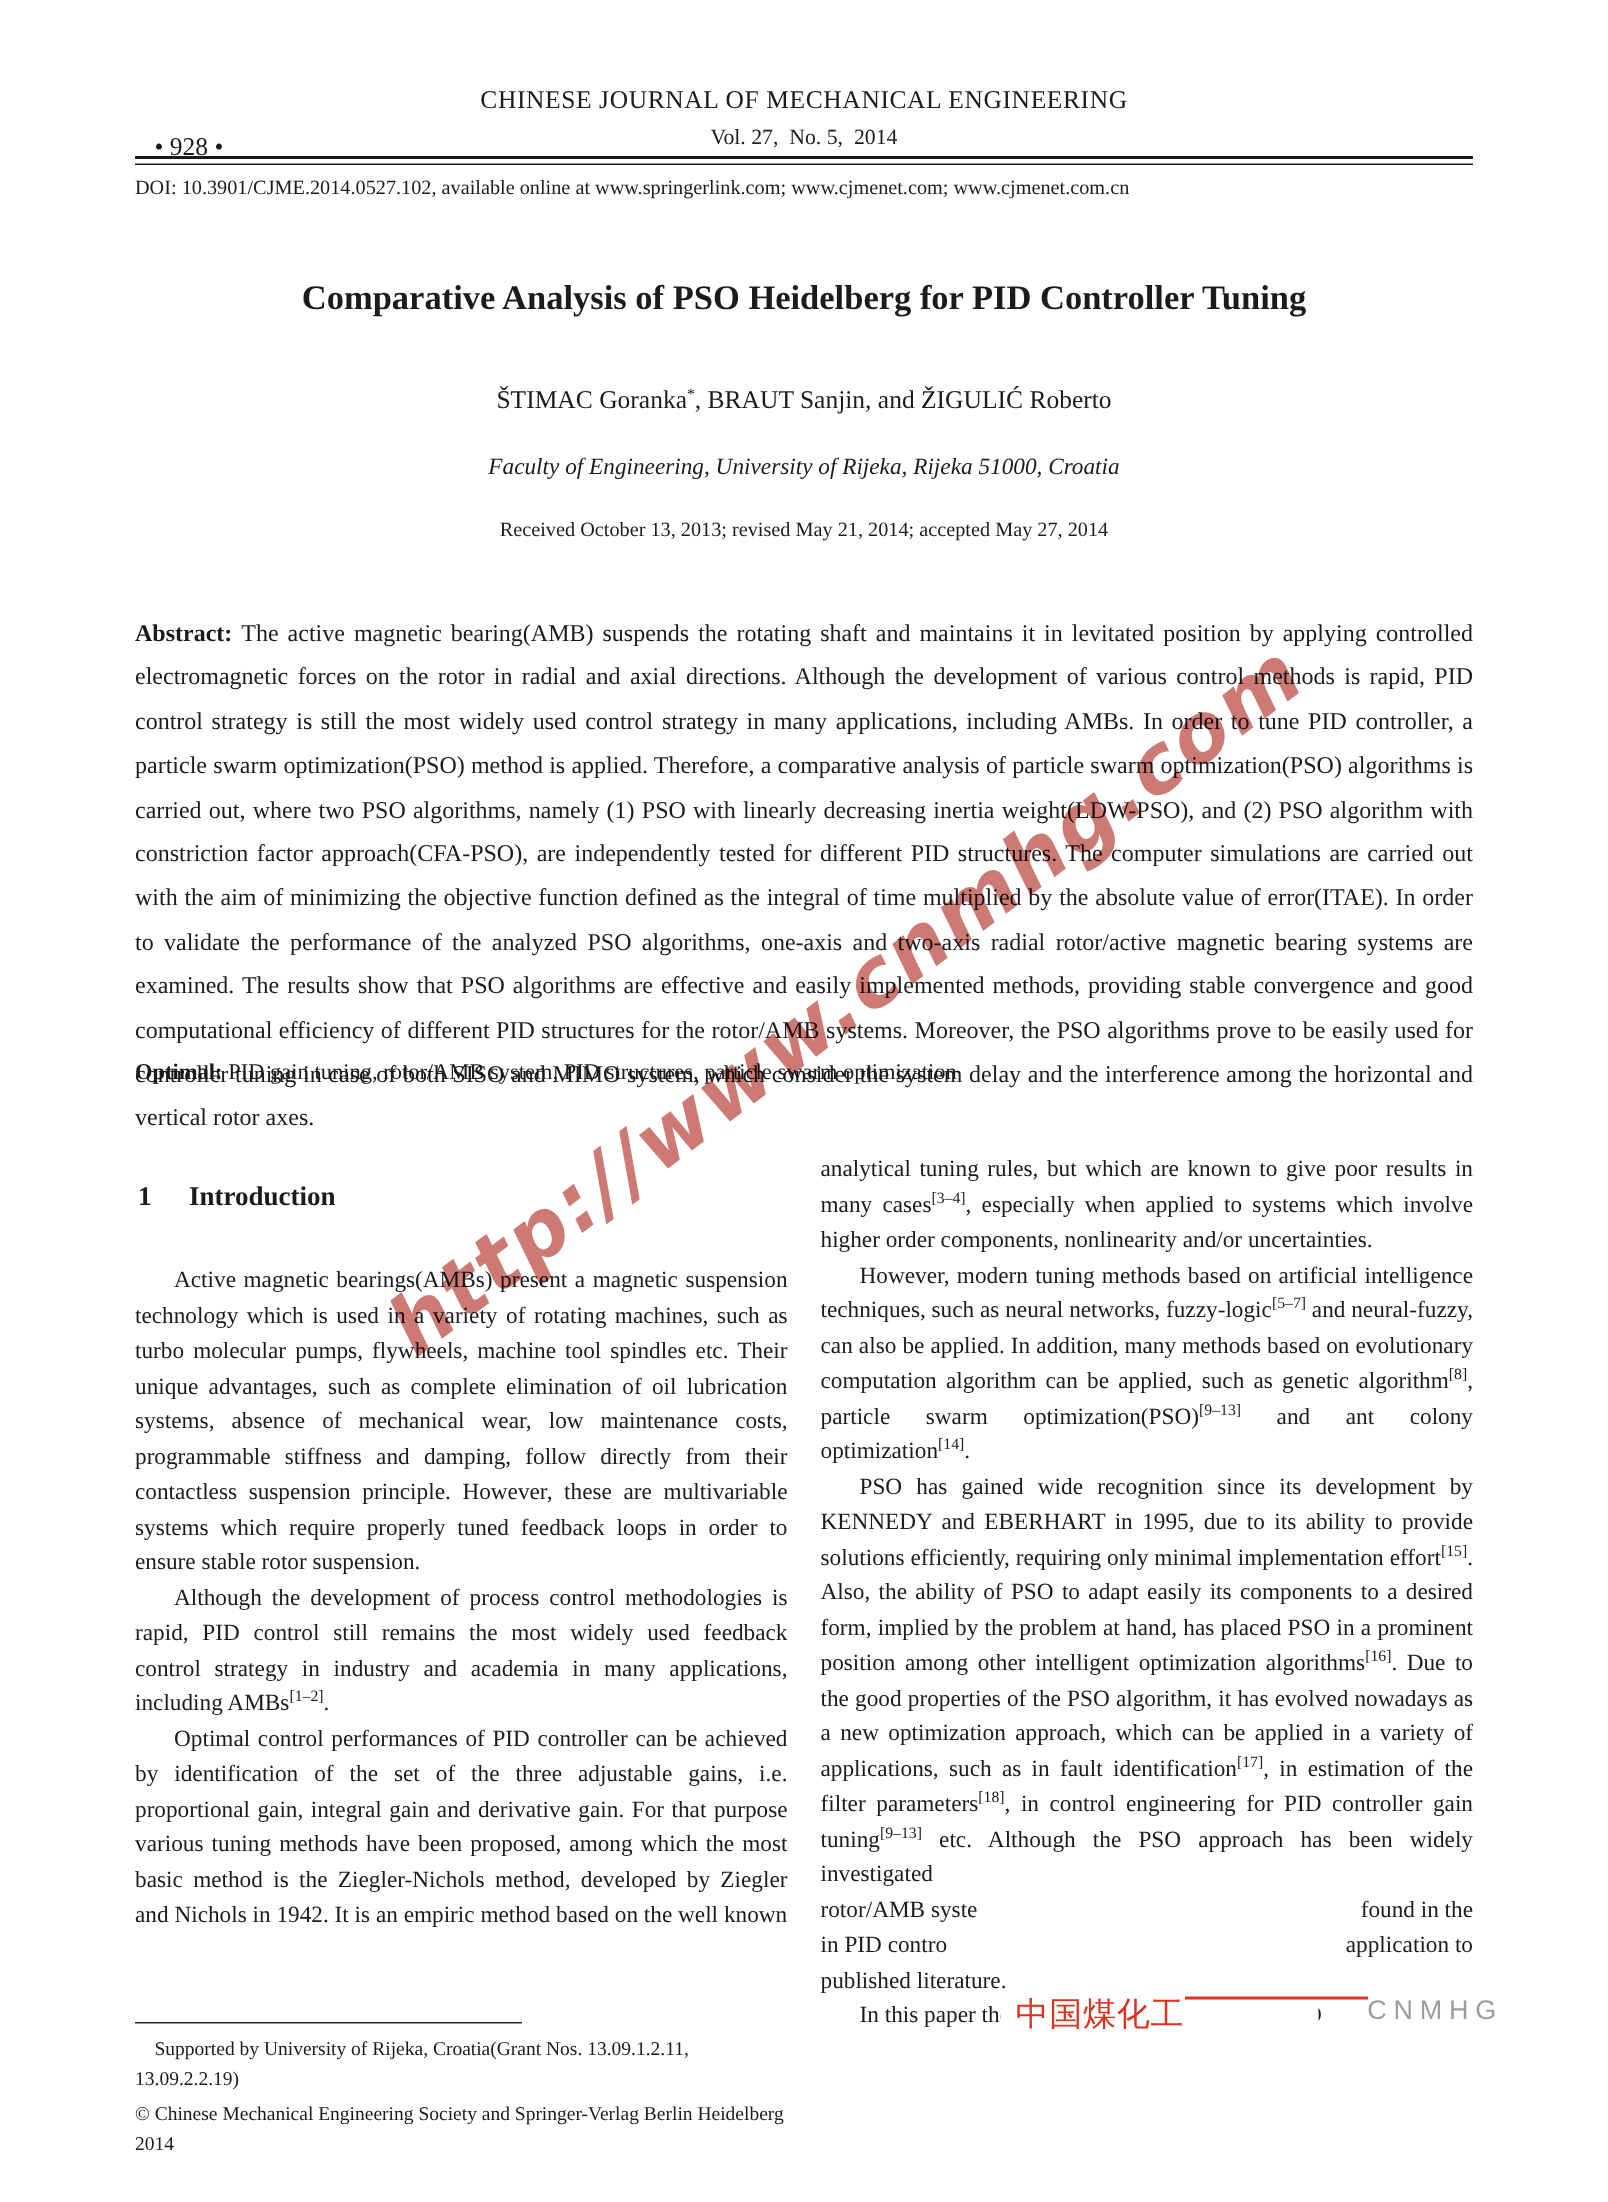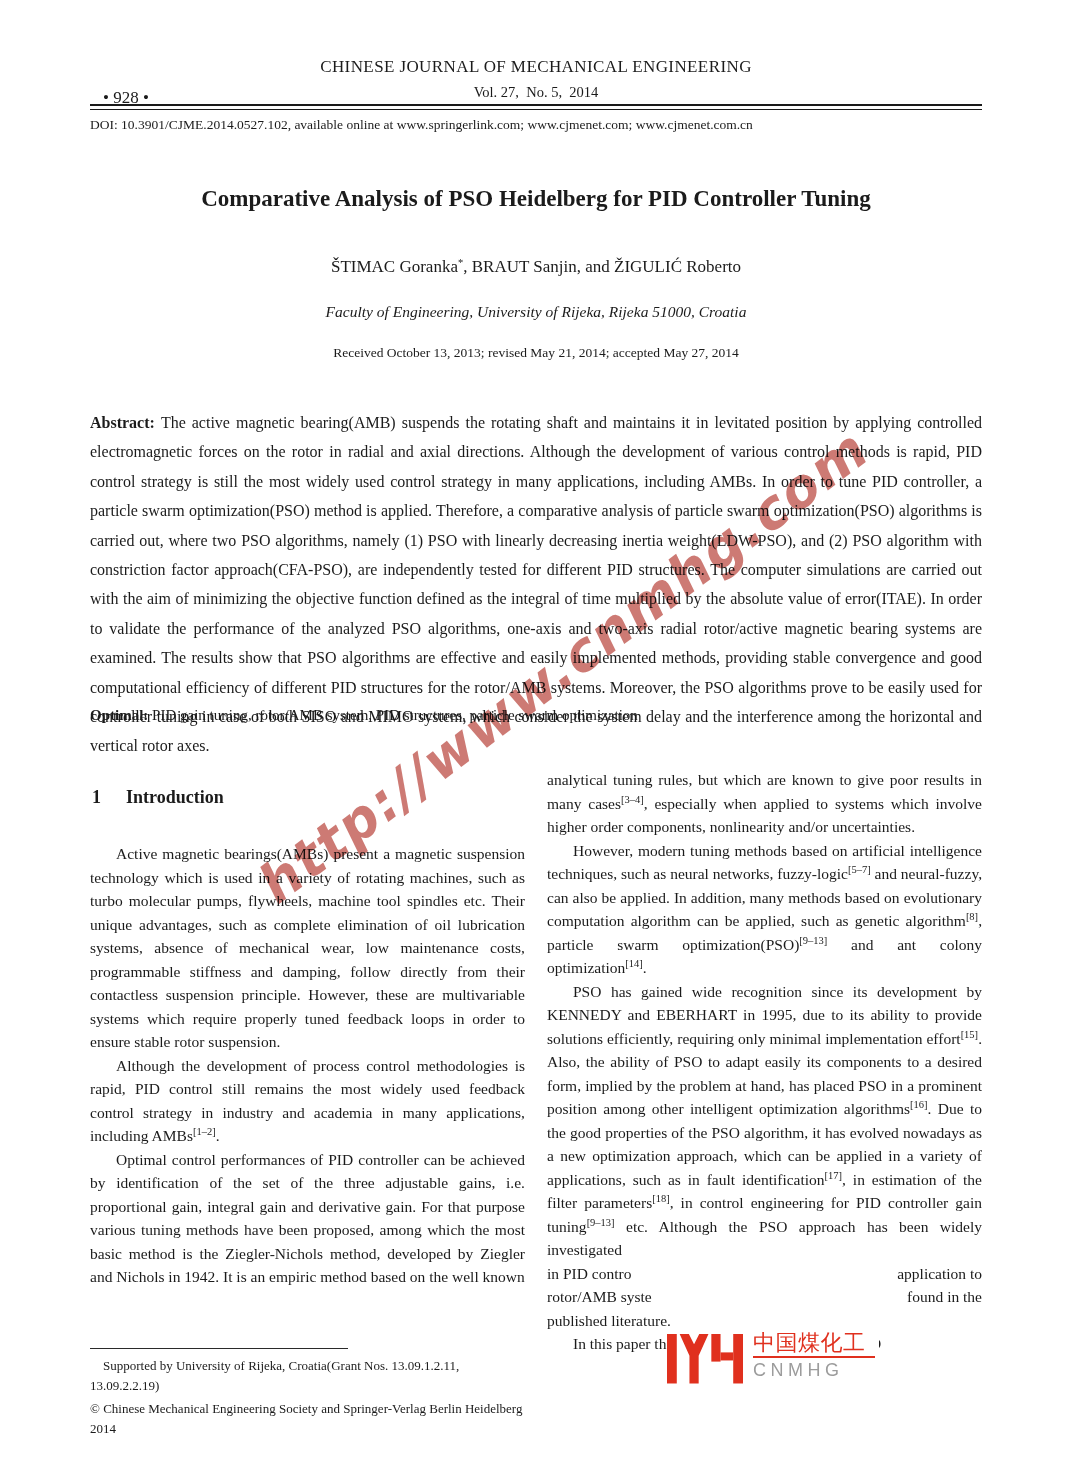--- a/index.html
+++ b/index.html
@@ -56,21 +56,21 @@
     font-style:italic;font-weight:bold;font-size:54px;letter-spacing:2px;
     color:rgba(186,70,62,.72);mix-blend-mode:multiply;
     z-index:7;pointer-events:none;white-space:nowrap;
   }
 
   
   .logo{
     top:1330px;left:667px;width:212px;height:64px;background:#ffffff;
     display:flex;align-items:flex-start;gap:10px;z-index:6;
   }
-  .logo-text{display:flex;flex-direction:column;font-family:"Liberation Sans","DejaVu Sans",sans-serif;}
+  .logo-text{display:flex;flex-direction:row;font-family:"Liberation Sans","DejaVu Sans",sans-serif;}
   .logo-cn{font-size:22px;line-height:25px;color:#e0301e;letter-spacing:.5px;white-space:nowrap;}
   .logo-underline{border-top:2.2px solid #e0301e;margin:1px 0 2px 0;width:122px;}
   .logo-latin{font-size:18px;line-height:21px;color:#9c9c9c;letter-spacing:4.5px;}
 </style>
 </head>
 <body>
 
 <div>
 
   <div class="abs center journal-title">CHINESE JOURNAL OF MECHANICAL ENGINEERING</div>
@@ -94,26 +94,26 @@
       </div>
       <p class="indent"><span>Active magnetic bearings(AMBs) present a magnetic suspension technology which is used in a variety of rotating machines, such as turbo molecular pumps, flywheels, machine tool spindles etc. Their unique advantages, such as complete elimination of oil lubrication systems, absence of mechanical wear, low maintenance costs, programmable stiffness and damping, follow directly from their contactless suspension principle. However, these are multivariable systems which require properly tuned feedback loops in order to ensure stable rotor suspension.</span></p>
       <p class="indent"><span>Although the development of process control methodologies is rapid, PID control still remains the most widely used feedback control strategy in industry and academia in many applications, including AMBs</span><span class="sup">[1–2]</span><span>.</span></p>
       <p class="indent"><span>Optimal control performances of PID controller can be achieved by identification of the set of the three adjustable gains, i.e. proportional gain, integral gain and derivative gain. For that purpose various tuning methods have been proposed, among which the most basic method is the Ziegler-Nichols method, developed by Ziegler and Nichols in 1942. It is an empiric method based on the well known</span></p>
     </div>
     <div class="col">
       <p><span>analytical tuning rules, but which are known to give poor results in many cases</span><span class="sup">[3–4]</span><span>, especially when applied to systems which involve higher order components, nonlinearity and/or uncertainties.</span></p>
       <p class="indent"><span>However, modern tuning methods based on artificial intelligence techniques, such as neural networks, fuzzy-logic</span><span class="sup">[5–7]</span><span> and neural-fuzzy, can also be applied. In addition, many methods based on evolutionary computation algorithm can be applied, such as genetic algorithm</span><span class="sup">[8]</span><span>, particle swarm optimization(PSO)</span><span class="sup">[9–13]</span><span> and ant colony optimization</span><span class="sup">[14]</span><span>.</span></p>
       <p class="indent justify-last"><span>PSO has gained wide recognition since its development by KENNEDY and EBERHART in 1995, due to its ability to provide solutions efficiently, requiring only minimal implementation effort</span><span class="sup">[15]</span><span>. Also, the ability of PSO to adapt easily its components to a desired form, implied by the problem at hand, has placed PSO in a prominent position among other intelligent optimization algorithms</span><span class="sup">[16]</span><span>. Due to the good properties of the PSO algorithm, it has evolved nowadays as a new optimization approach, which can be applied in a variety of applications, such as in fault identification</span><span class="sup">[17]</span><span>, in estimation of the filter parameters</span><span class="sup">[18]</span><span>, in control engineering for PID controller gain tuning</span><span class="sup">[9–13]</span><span> etc. Although the PSO approach has been widely investigated</span></p>
       <div class="frag-row">
+        <span>rotor/AMB syste</span>
+        <span>found in the</span>
+      </div>
+      <div class="frag-row">
         <span>in PID contro</span>
         <span>application to</span>
-      </div>
-      <div class="frag-row">
-        <span>rotor/AMB syste</span>
-        <span>found in the</span>
       </div>
       <div class="tail-line">published literature.</div>
       <p class="indent">In this paper the performance analysis of the PSO</p>
     </div>
   </div>
 
   <div class="abs footnote">
     <div class="footnote-rule"></div>
     <div class="fn-indent">Supported by University of Rijeka, Croatia(Grant Nos. 13.09.1.2.11,</div>
     <div>13.09.2.2.19)</div>

